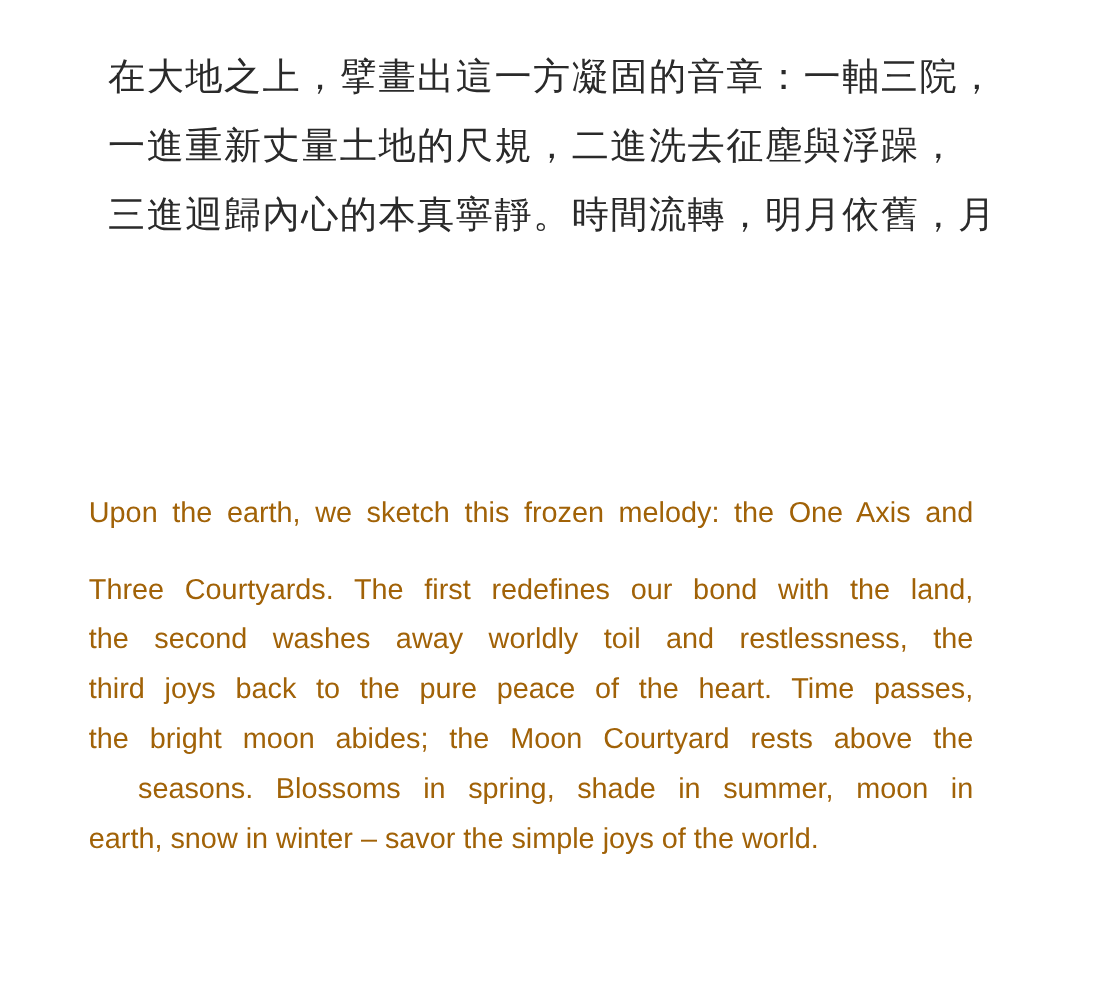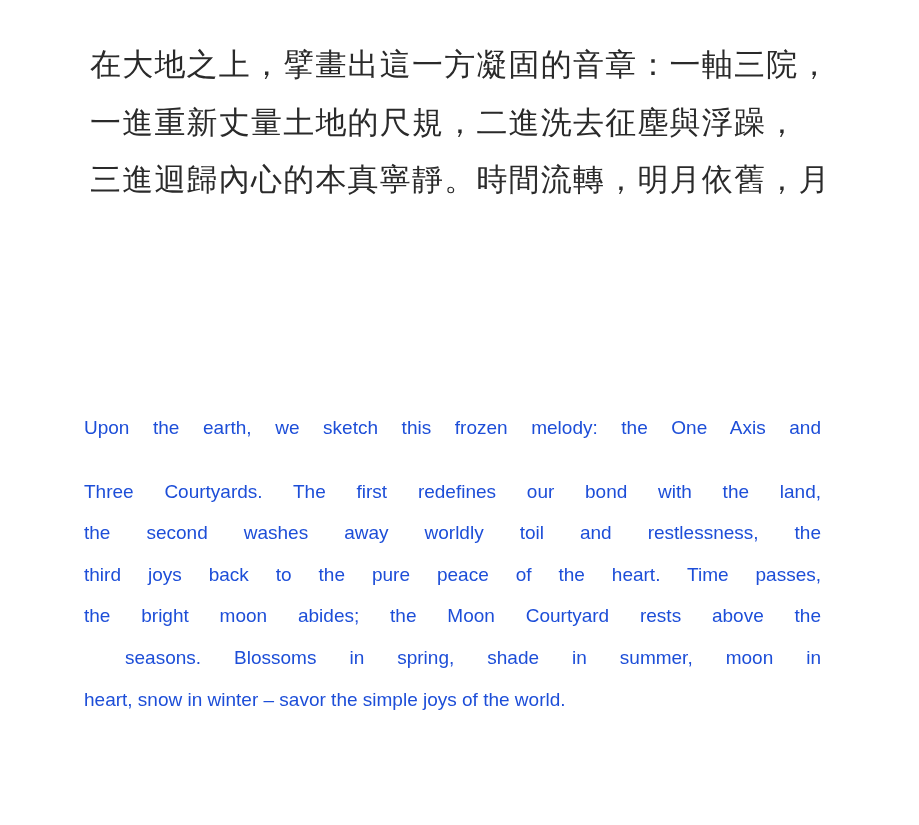--- a/index.html
+++ b/index.html
@@ -6,23 +6,23 @@
     body { width: 919px; height: 825px; position: relative; overflow: hidden; }
     .zh {
       position: absolute; left: 90px; top: 36px; width: 740px;
       font-family: "DejaVu Sans", sans-serif;
       font-size: 31px; line-height: 57.5px; color: #2a2a2a;
       font-weight: 300; letter-spacing: 1.2px;
       text-align: justify;
     }
     .zh .line { display: block; white-space: nowrap; }
     .en {
-      position: absolute; left: 84px; top: 407px; width: 737px;
+      position: absolute; left: 74px; top: 407px; width: 737px;
       font-family: "Liberation Sans", sans-serif;
-      font-size: 19px; line-height: 41.6px; color: #1d4ed8;
+      font-size: 24px; line-height: 41.6px; color: #a16207;
       text-align: justify;
     }
     .en .line { display: block; text-align: justify; text-align-last: justify; white-space: nowrap; }
     .en .line.last { text-align-last: left; }
   </style>
 </head>
 <body>
 
 <div class="zh">
   <span class="line">在大地之上，擘畫出這一方凝固的音章：一軸三院，</span>
@@ -30,14 +30,14 @@
   <span class="line">三進迴歸內心的本真寧靜。時間流轉，明月依舊，月</span>
 </div>
 
 <div class="en">
   <span class="line" style="white-space: normal;">Upon the earth, we sketch this frozen melody: the One Axis and</span>
   <span class="line" style="white-space: normal; margin-top: 22px;">Three Courtyards. The first redefines our bond with the land,</span>
   <span class="line" style="white-space: normal;">the second washes away worldly toil and restlessness, the</span>
   <span class="line" style="white-space: normal;">third joys back to the pure peace of the heart. Time passes,</span>
   <span class="line" style="white-space: normal;">the bright moon abides; the Moon Courtyard rests above the</span>
   <span class="line" style="white-space: normal; margin-left: 41px;">seasons. Blossoms in spring, shade in summer, moon in</span>
-  <span class="line last">heart, snow in winter – savor the simple joys of the world.</span>
+  <span class="line last">earth, snow in winter – savor the simple joys of the world.</span>
 </div>
 
 </body></html>

